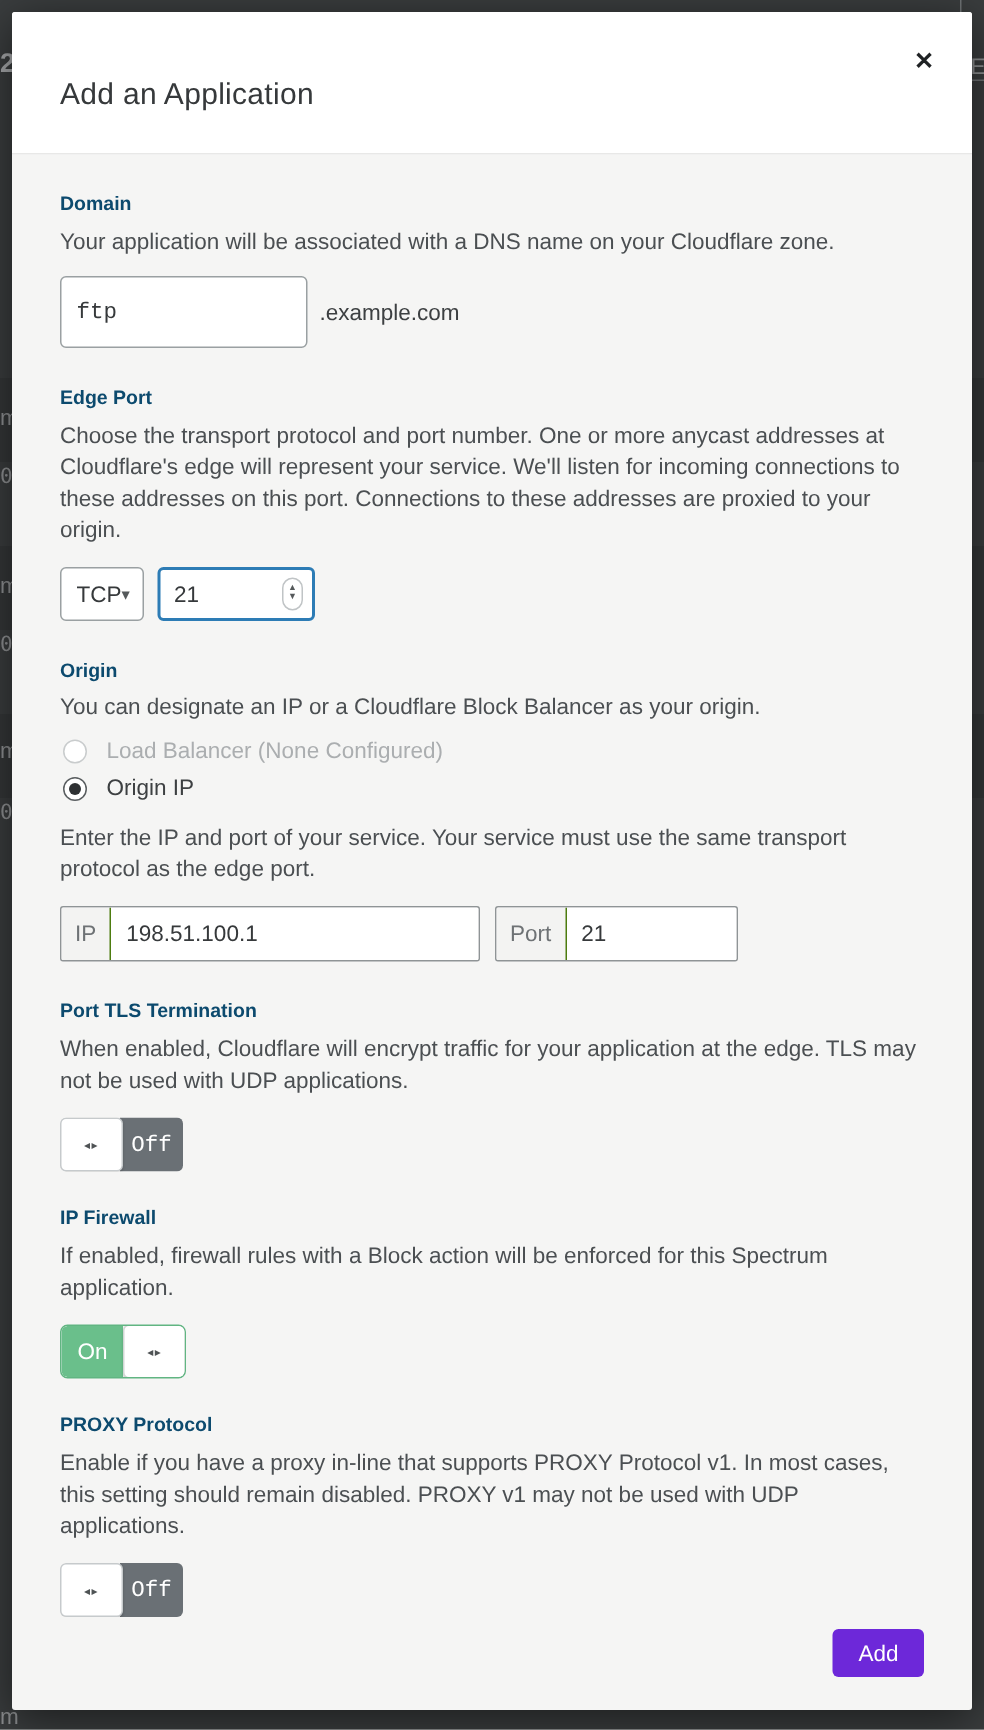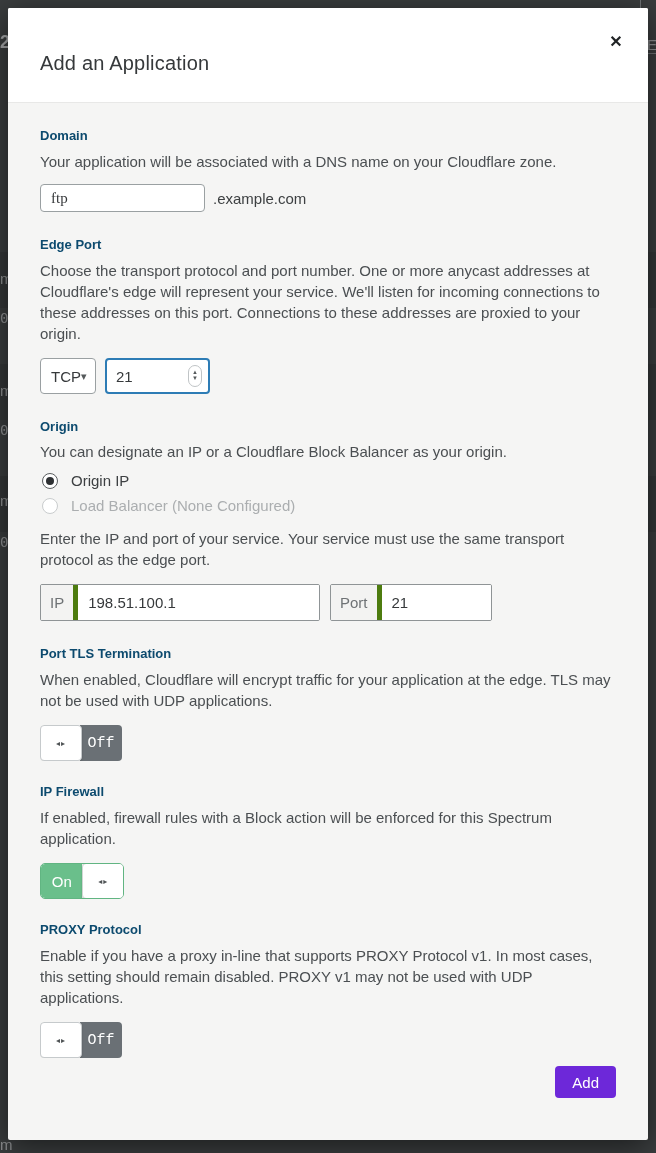--- a/index.html
+++ b/index.html
@@ -39,23 +39,23 @@
     background:none; border:none;
   }
   .modal-body { padding:24px 32px 0 32px; }
 
   .section-label { font-size:13px; font-weight:700; color:#0c4a6e; line-height:18px; }
   .section-desc  { font-size:15px; color:#4b4f52; line-height:21px; margin-top:6px; max-width:582px; }
 
   
   .domain-row { margin-top:12px; display:flex; align-items:center; }
   .text-input {
-    height:28px; border:1px solid #9aa0a2; border-radius:4px; background:#fff;
+    height:48px; border:1px solid #9aa0a2; border-radius:4px; background:#fff;
     font-size:15px; color:#36393b; padding:0 10px;
-    font-family:Liberation Serif, serif;
+    font-family:Liberation Mono, monospace;
   }
   .domain-input { width:165px; }
   .domain-suffix { font-size:15px; color:#3d4042; margin-left:8px; }
 
   
   .edgeport-row { margin-top:14px; display:flex; align-items:center; gap:9px; }
   .select {
     height:36px; width:56px; border:1px solid #9aa0a2; border-radius:4px;
     background:#fff; display:flex; align-items:center; justify-content:space-between;
     padding:0 10px; cursor:pointer;
@@ -90,21 +90,21 @@
   .radio-label { font-size:15px; color:#3d4042; }
   .radio-label.disabled { color:#abaeb0; }
 
   
   .ipport-row { margin-top:14px; display:flex; gap:10px; }
   .input-group {
     height:37px; border:1px solid #8f9496; border-radius:2px; background:#fff;
     display:flex; align-items:stretch; overflow:hidden;
   }
   .input-prefix {
-    background:#f3f3f2; border-right:5px solid #4d7c0f; color:#6e7275;
+    background:#f3f3f2; border-right:1px solid #4d7c0f; color:#6e7275;
     font-size:15px; display:flex; align-items:center; padding:0 9px;
   }
   .input-group input {
     border:none; outline:none; font-size:15px; color:#36393b; padding:0 10px;
     font-family:"Liberation Sans","DejaVu Sans",sans-serif; background:#fff;
   }
   .ip-group { width:280px; }
   .ip-group input { width:100%; }
   .port-group { width:162px; }
   .port-group input { width:100%; }
@@ -196,26 +196,26 @@
       </div>
     </div>
 
     <div class="spacer-24"></div>
 
     <div class="section">
       <div class="section-label">Origin</div>
       <div class="section-desc" style="margin-top:5px">You can designate an IP or a Cloudflare Block Balancer as your origin.</div>
       <div class="radio-group">
         <div class="radio-row">
+          <span class="radio-outer disabled"></span>
+          <span class="radio-label disabled">Load Balancer (None Configured)</span>
+        </div>
+        <div class="radio-row">
           <span class="radio-outer checked"></span>
           <span class="radio-label">Origin IP</span>
-        </div>
-        <div class="radio-row">
-          <span class="radio-outer disabled"></span>
-          <span class="radio-label disabled">Load Balancer (None Configured)</span>
         </div>
       </div>
       <div class="section-desc" style="margin-top:10px">Enter the IP and port of your service. Your service must use the same transport protocol as the edge port.</div>
       <div class="ipport-row">
         <div class="input-group ip-group">
           <span class="input-prefix">IP</span>
           <input value="198.51.100.1" style="">
         </div>
         <div class="input-group port-group">
           <span class="input-prefix">Port</span>

